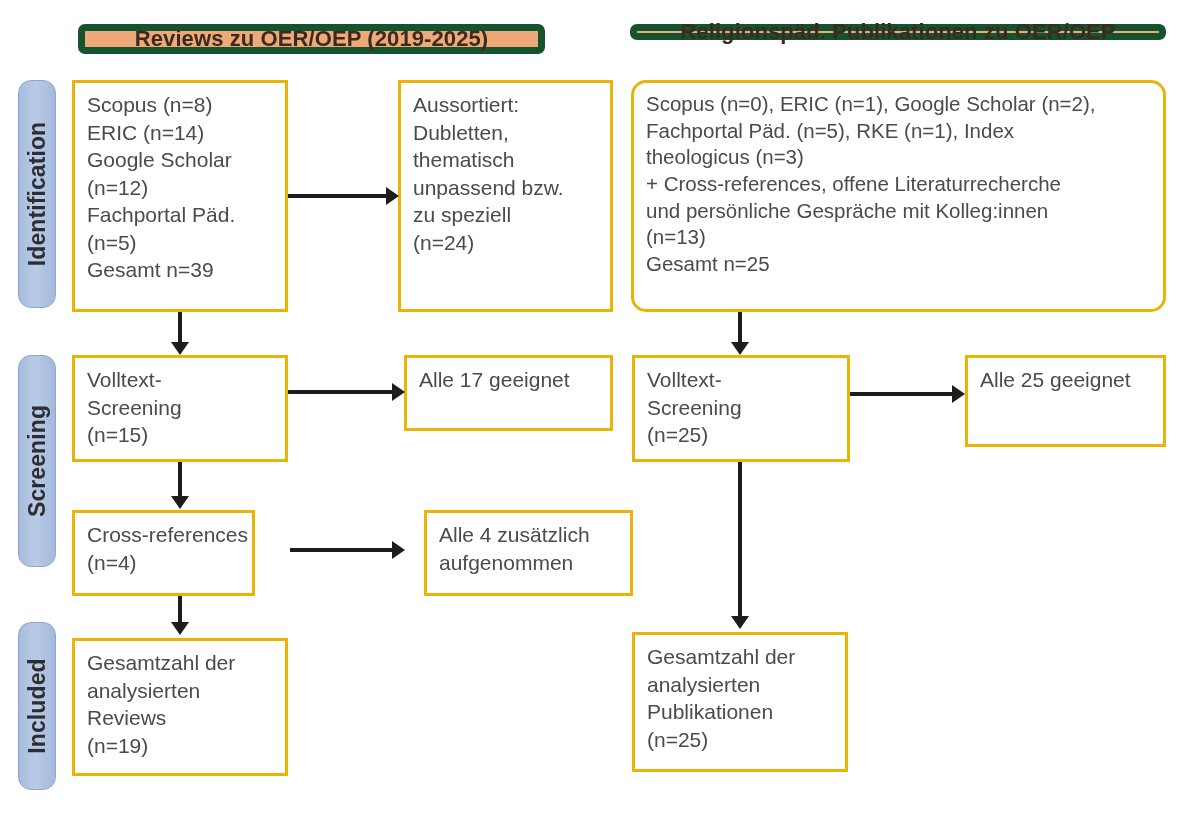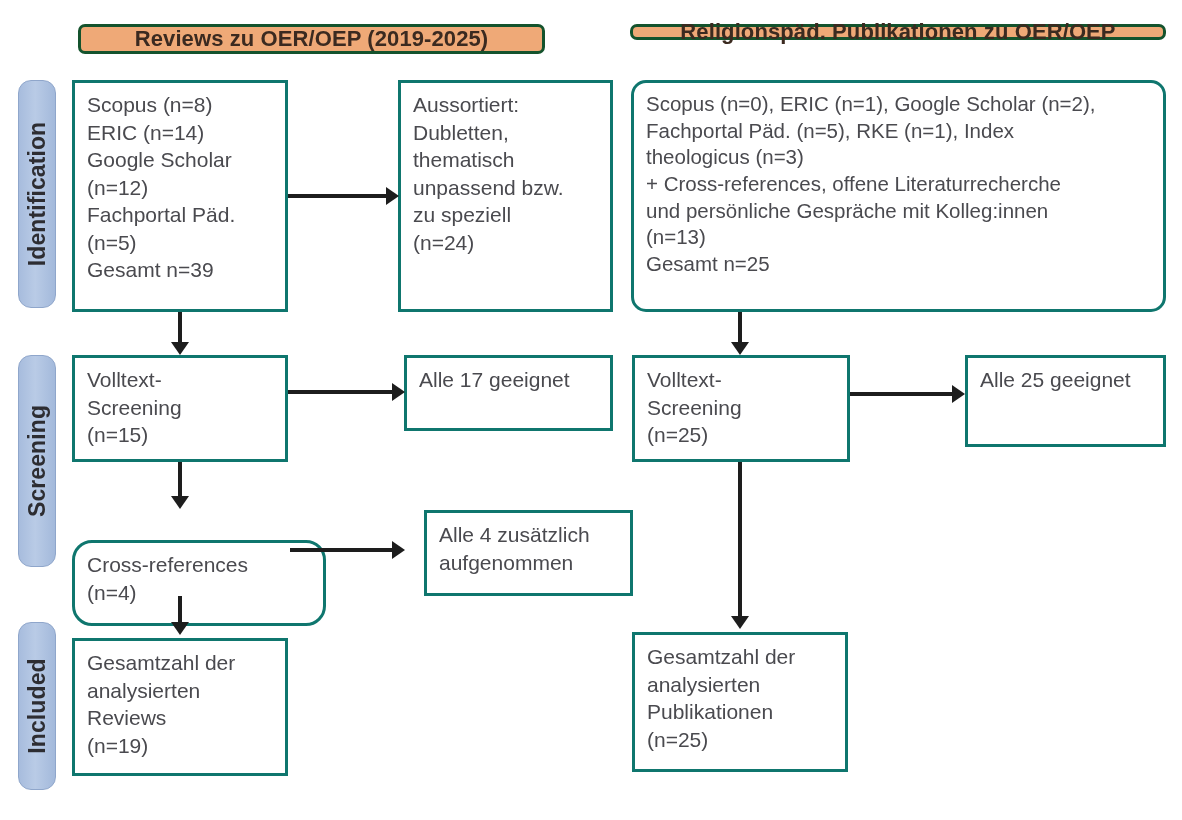--- a/index.html
+++ b/index.html
@@ -35,37 +35,37 @@
     font-size: 23px;
     font-weight: bold;
     color: #2d2d32;
     letter-spacing: 0.1px;
   }
 
   
   .header-banner {
     position: absolute;
     background: #efa977;
-    border: 3px solid #14532d;
+    border: 7px solid #14532d;
     border-radius: 7px;
     box-sizing: border-box;
     display: flex;
     align-items: center;
     justify-content: center;
     color: #3b2a20;
     font-size: 22px;
     font-weight: bold;
     letter-spacing: 0.1px;
   }
 
   
   .flow-box {
     position: absolute;
     background: #ffffff;
-    border: 3px solid #0f766e;
+    border: 3px solid #eab308;
     box-sizing: border-box;
     padding: 8px 10px 6px 12px;
     color: #4a4a4f;
     font-size: 21px;
     line-height: 1.31;
     overflow: hidden;
   }
   .flow-box.wide {
     font-size: 20.5px;
     line-height: 1.30;
@@ -163,21 +163,21 @@
   <div class="flow-box" style="left:404px; top:355px; width:209px; height:76px;">
     <span class="line">Alle 17 geeignet</span>
   </div>
 
   <div class="conn-h" style="left:288px; top:390px; width:105px;"></div>
   <div class="arrow-right" style="left:392px; top:383px;"></div>
 
   <div class="conn-v" style="left:178px; top:462px; height:36px;"></div>
   <div class="arrow-down" style="left:171px; top:496px;"></div>
 
-  <div class="flow-box" style="left:72px; top:540px; width:254px; height:86px;border-radius:20px;">
+  <div class="flow-box" style="left:72px; top:510px; width:183px; height:86px;">
     <span class="line">Cross-references</span>
     <span class="line">(n=4)</span>
   </div>
 
   <div class="flow-box" style="left:404px; top:510px; width:209px; height:86px;margin-left:20px;">
     <span class="line">Alle 4 zusätzlich</span>
     <span class="line">aufgenommen</span>
   </div>
 
   <div class="conn-h" style="left:290px; top:548px; width:103px;"></div>

